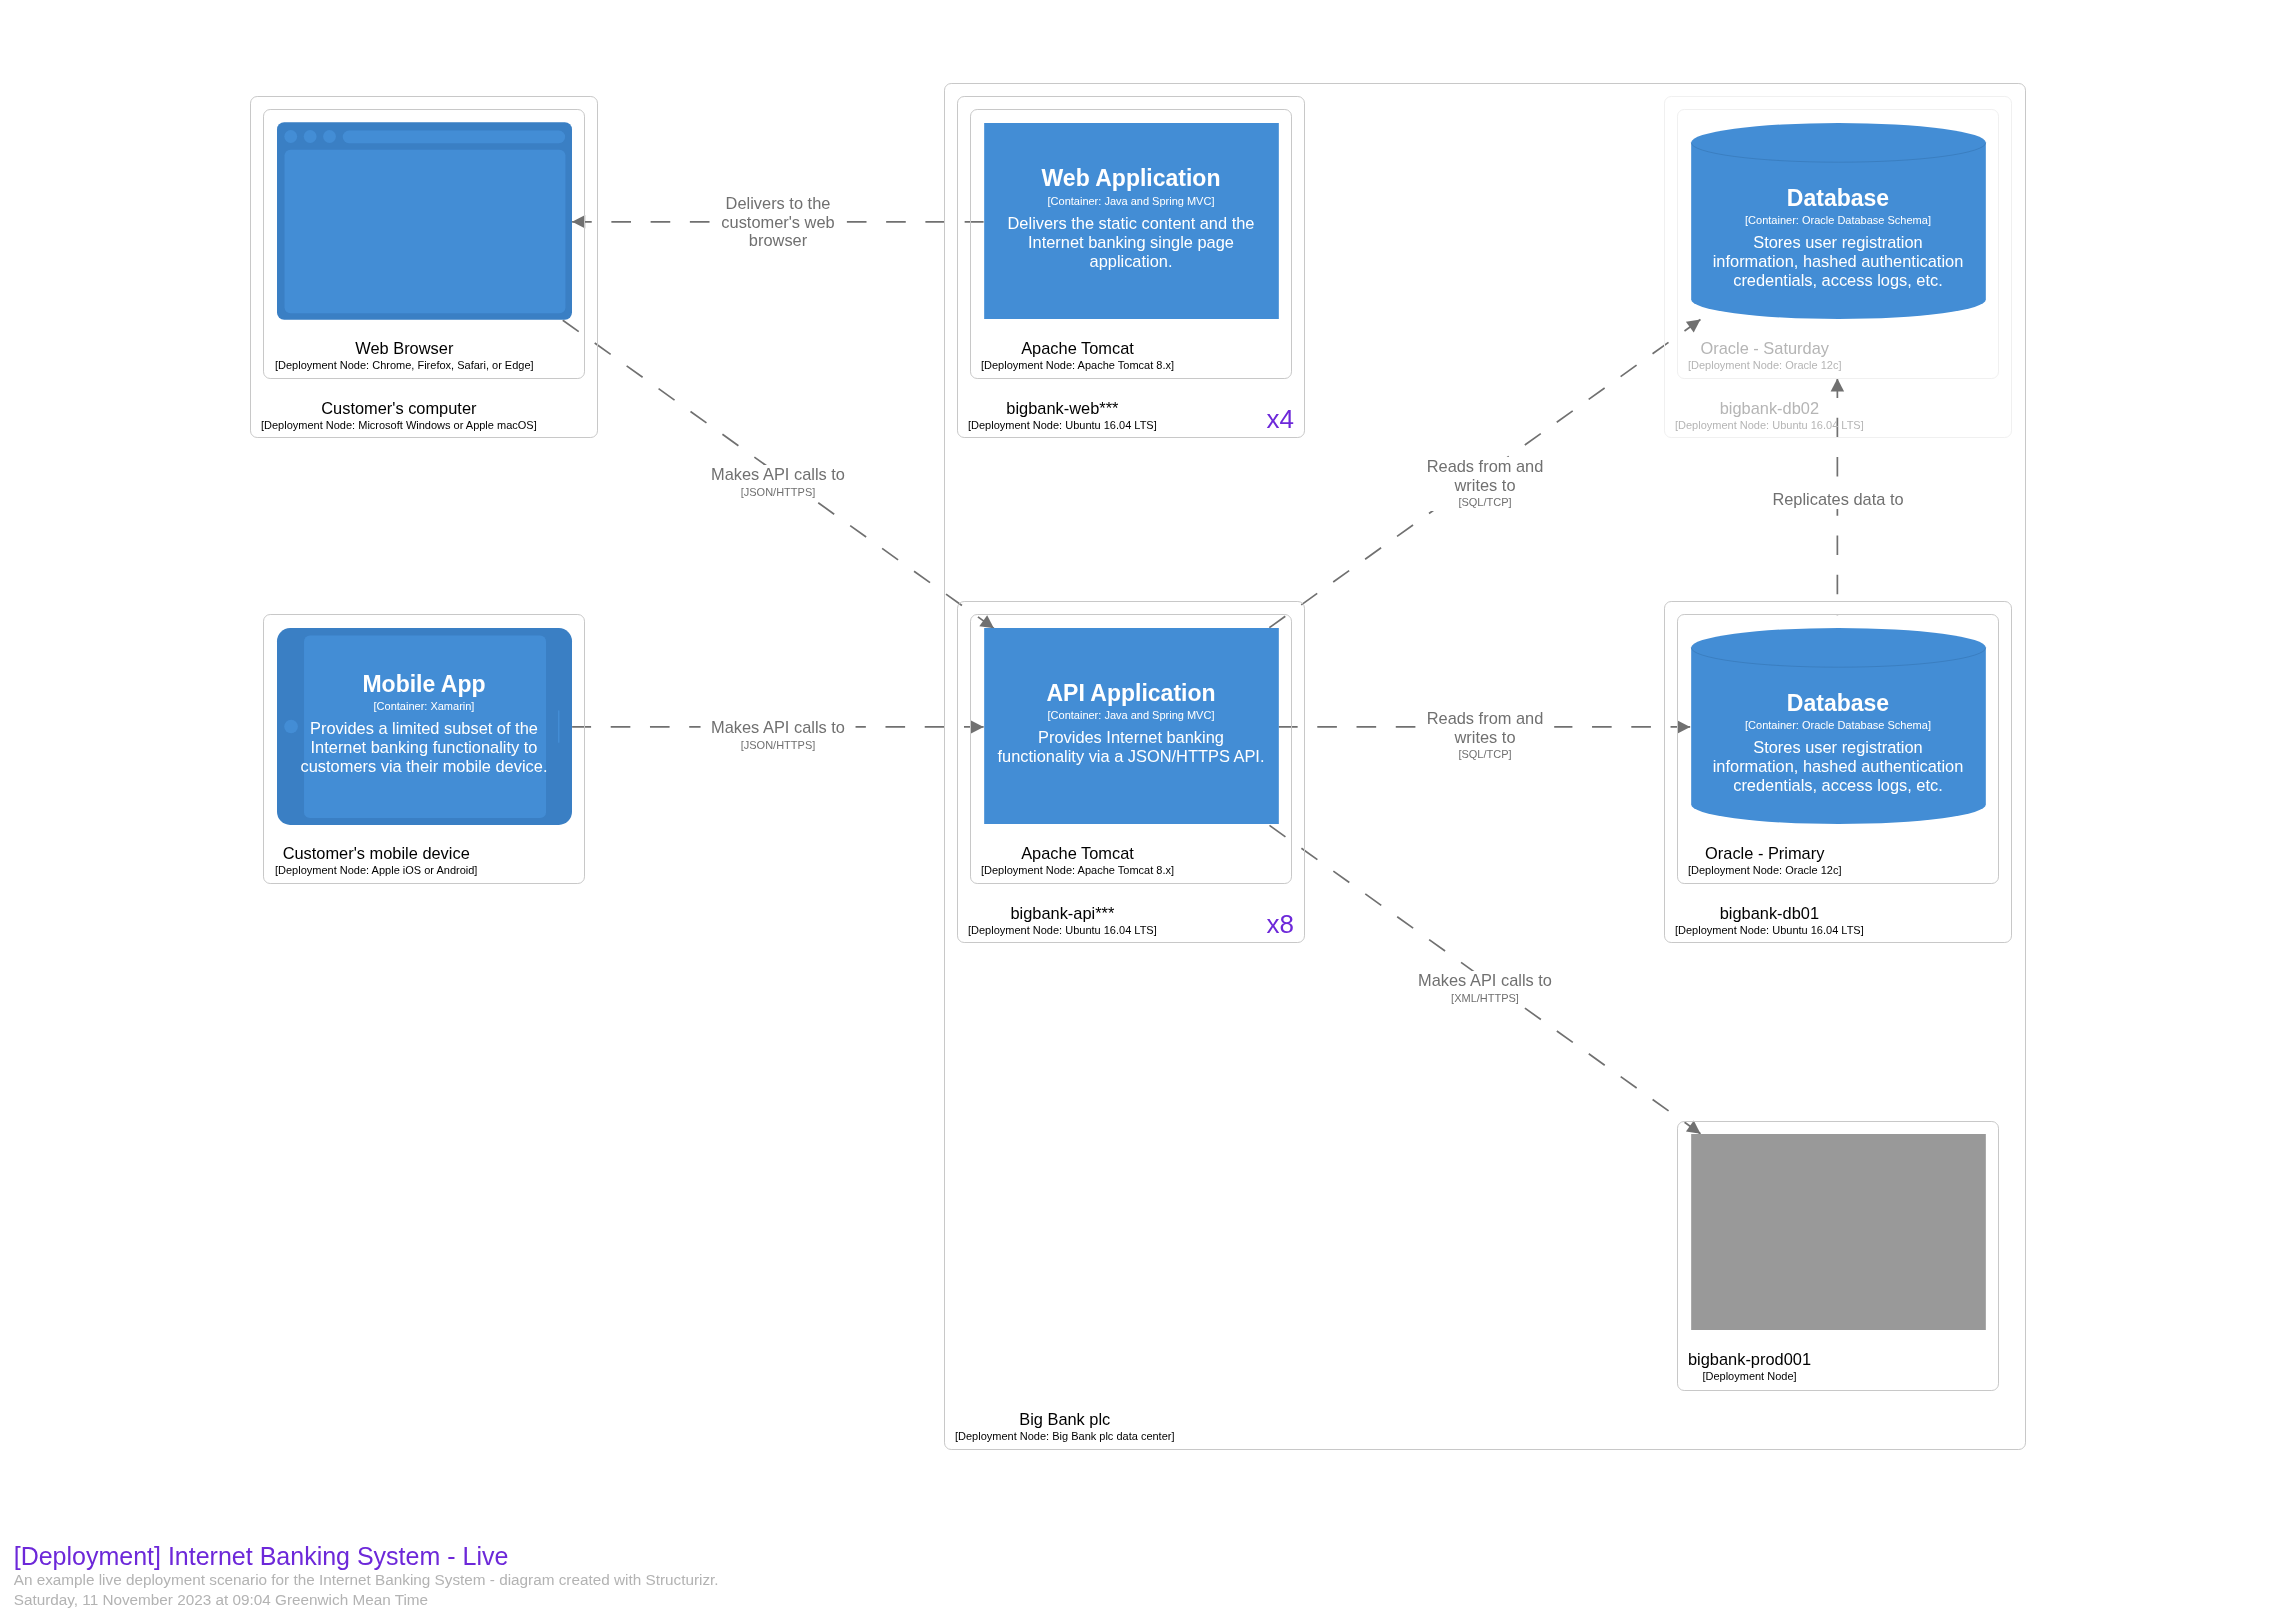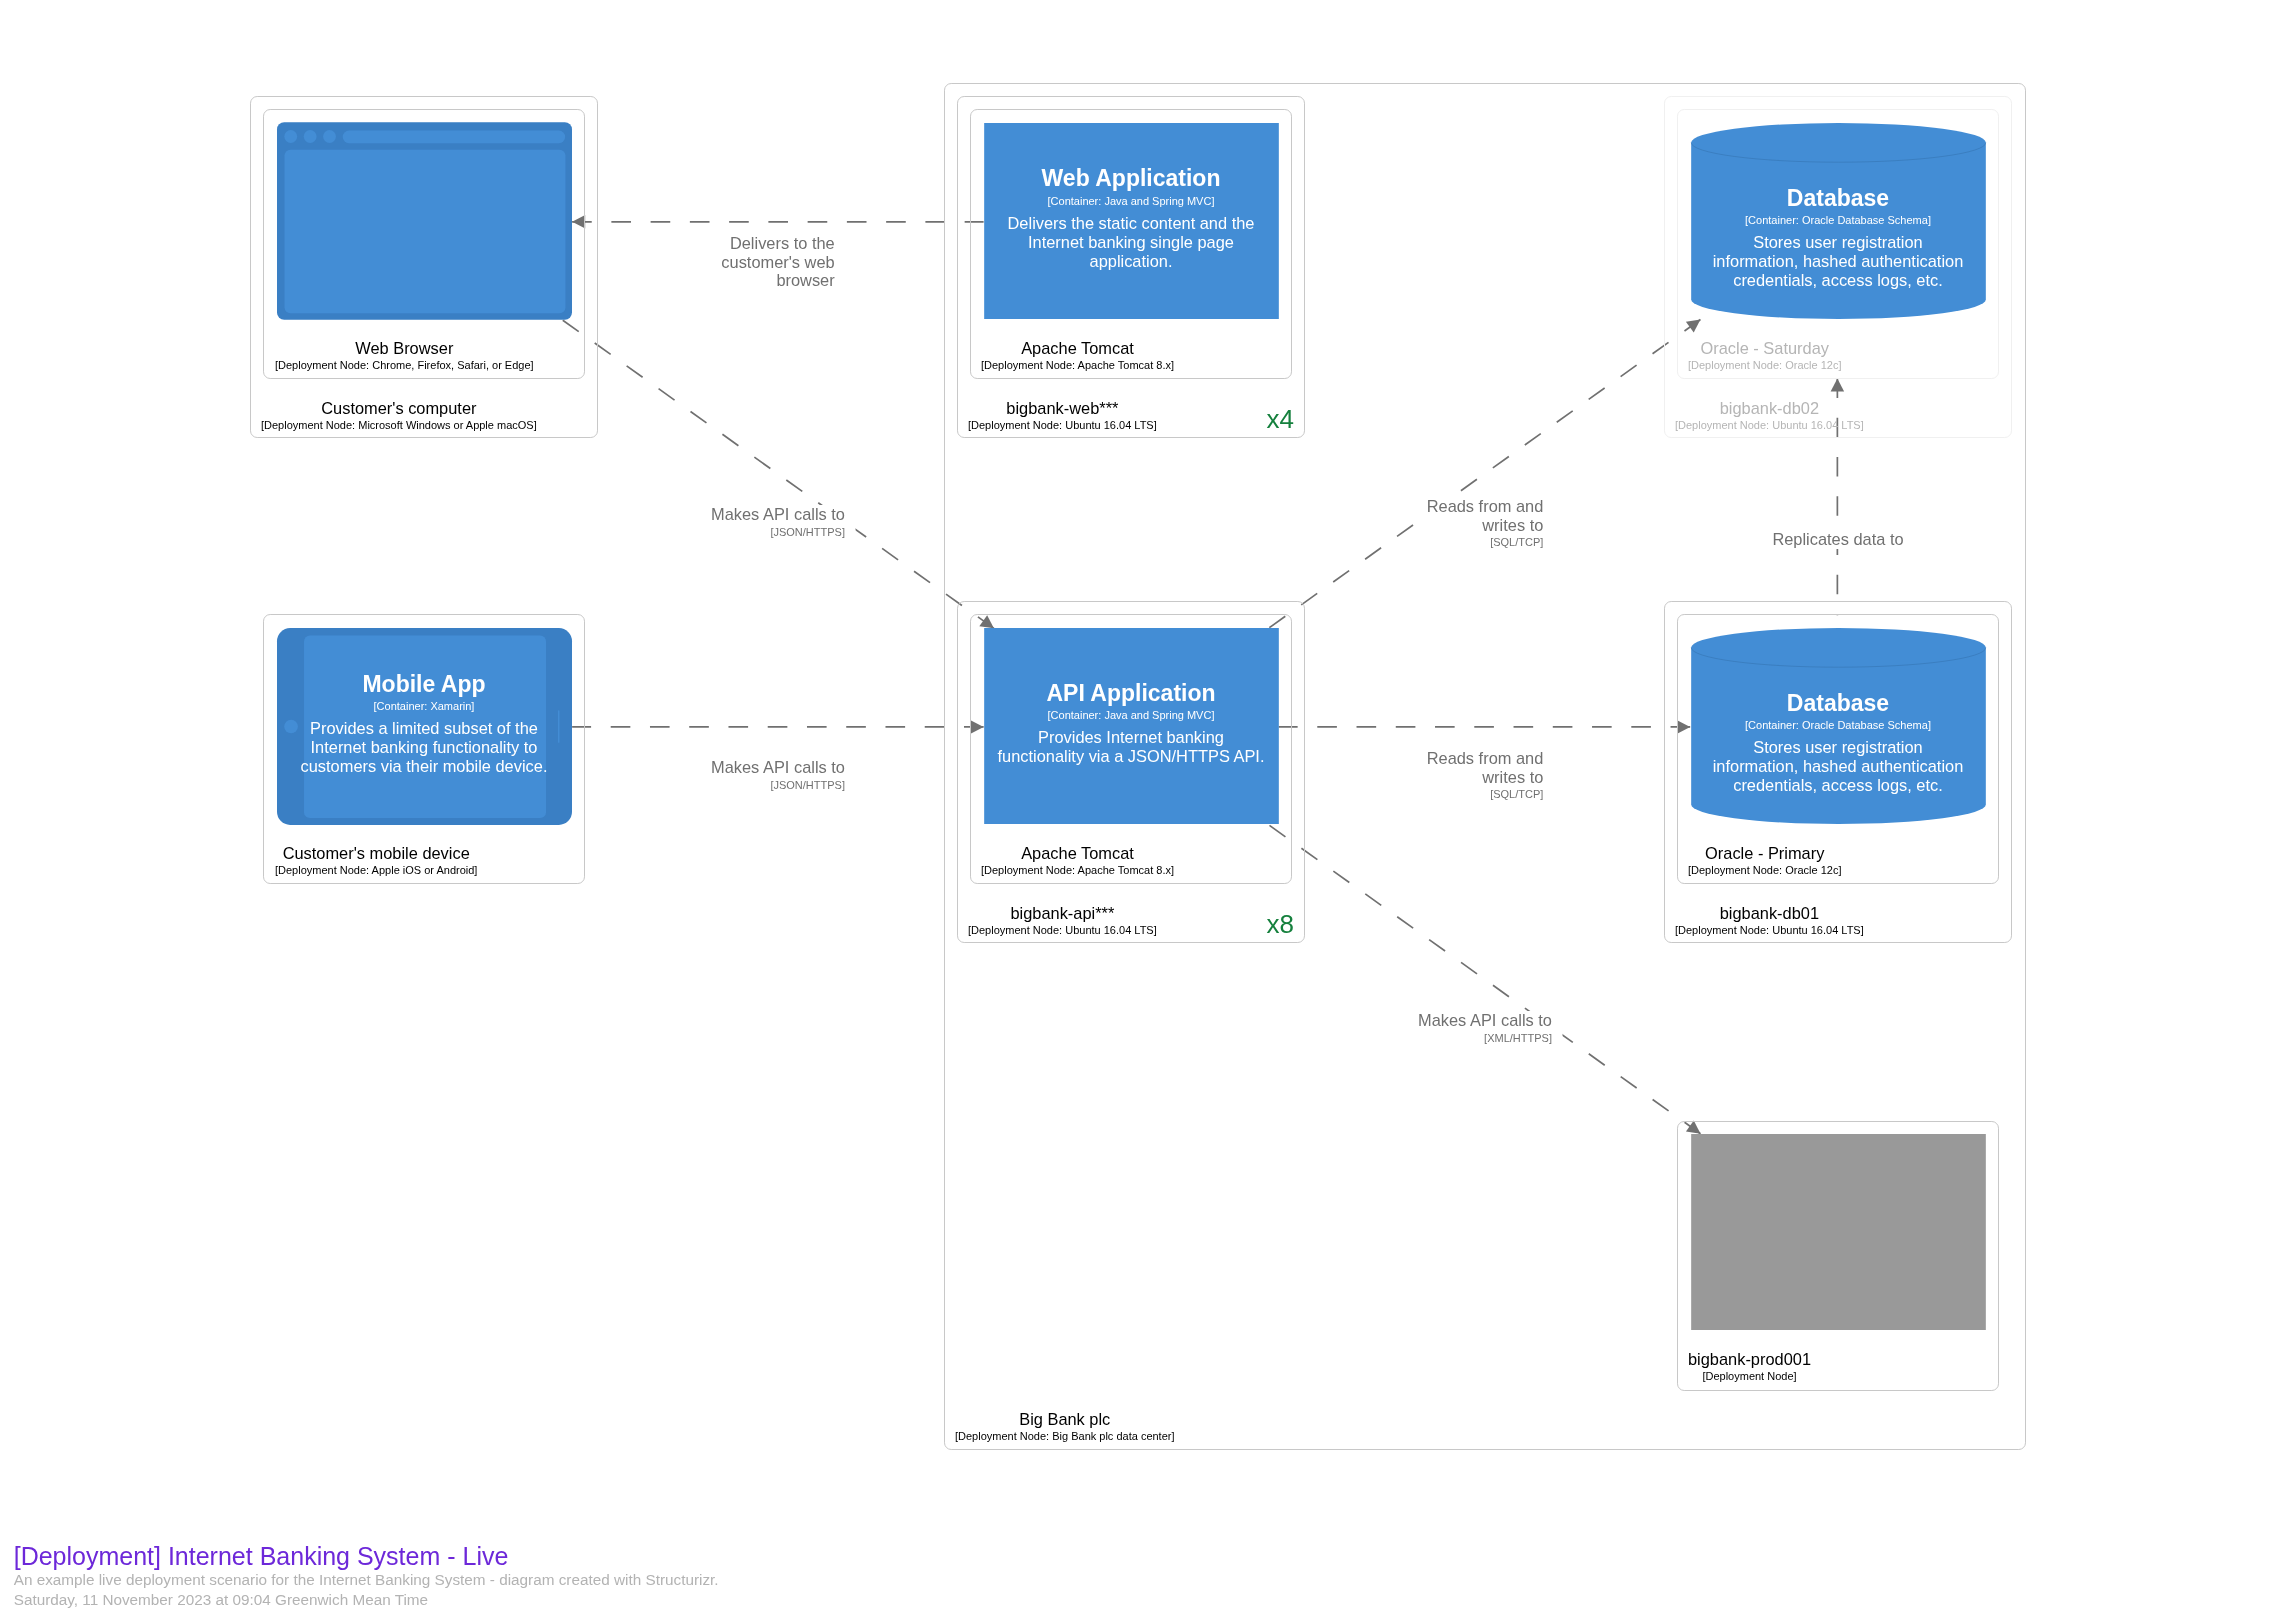--- a/index.html
+++ b/index.html
@@ -6,30 +6,30 @@
   body{width:2295px;height:1623px;position:relative;overflow:hidden;
        font-family:"Liberation Sans",sans-serif;}
   #canvas{position:absolute;left:0;top:0;width:2295px;height:1623px;}
   #rels{position:absolute;left:0;top:0;width:2295px;height:1623px;}
   .node{position:absolute;box-sizing:border-box;border:1.3px solid #c8c8c8;border-radius:7.2px;background:transparent;}
   .node.faded{border-color:#f0f0f0;}
   .nodelabel{position:absolute;text-align:center;color:#000000;}
   .nodelabel .nm{font-size:16.4px;line-height:18.3px;white-space:nowrap;}
   .nodelabel .md{font-size:11px;line-height:12.4px;white-space:nowrap;margin-top:1.6px;}
   .nodelabel.faded{color:#b5b5b5;}
-  .inst{position:absolute;font-size:26px;line-height:26px;color:#15803d;text-align:right;white-space:nowrap;}
+  .inst{position:absolute;font-size:26px;line-height:26px;color:#6d28d9;text-align:right;white-space:nowrap;}
   .elem{position:absolute;}
   .elemtext{position:absolute;display:flex;flex-direction:column;align-items:center;
             justify-content:center;text-align:center;color:#ffffff;}
   .elemtext .nm{font-weight:bold;font-size:23px;line-height:26.5px;}
   .elemtext .md{font-size:11px;line-height:12.4px;margin-top:3.1px;}
   .elemtext .de{font-size:16.4px;line-height:19px;margin-top:6.3px;white-space:nowrap;}
   .elemtext .nm,.elemtext .md{white-space:nowrap;}
-  .rellabel{position:absolute;text-align:right;color:#707070;transform:translateX(-50%);
-            background:#ffffff;padding:0 10.5px;margin-top:40px;}
+  .rellabel{position:absolute;text-align:center;color:#707070;transform:translateX(-50%);
+            background:#ffffff;padding:0 10.5px;}
   .rellabel .rl{font-size:16.4px;line-height:18.5px;white-space:nowrap;}
   .rellabel .rt{font-size:11px;line-height:17px;white-space:nowrap;}
   .title{position:absolute;left:13.7px;color:#6d28d9;font-size:25px;line-height:25px;white-space:nowrap;}
   .subtitle{position:absolute;left:13.7px;color:#b3b3b3;font-size:15.3px;line-height:15px;white-space:nowrap;}
 </style>
 </head>
 <body>
 
 <div id="canvas">
   <svg id="rels" viewBox="0 0 3508 2480" width="2295" height="1623">

